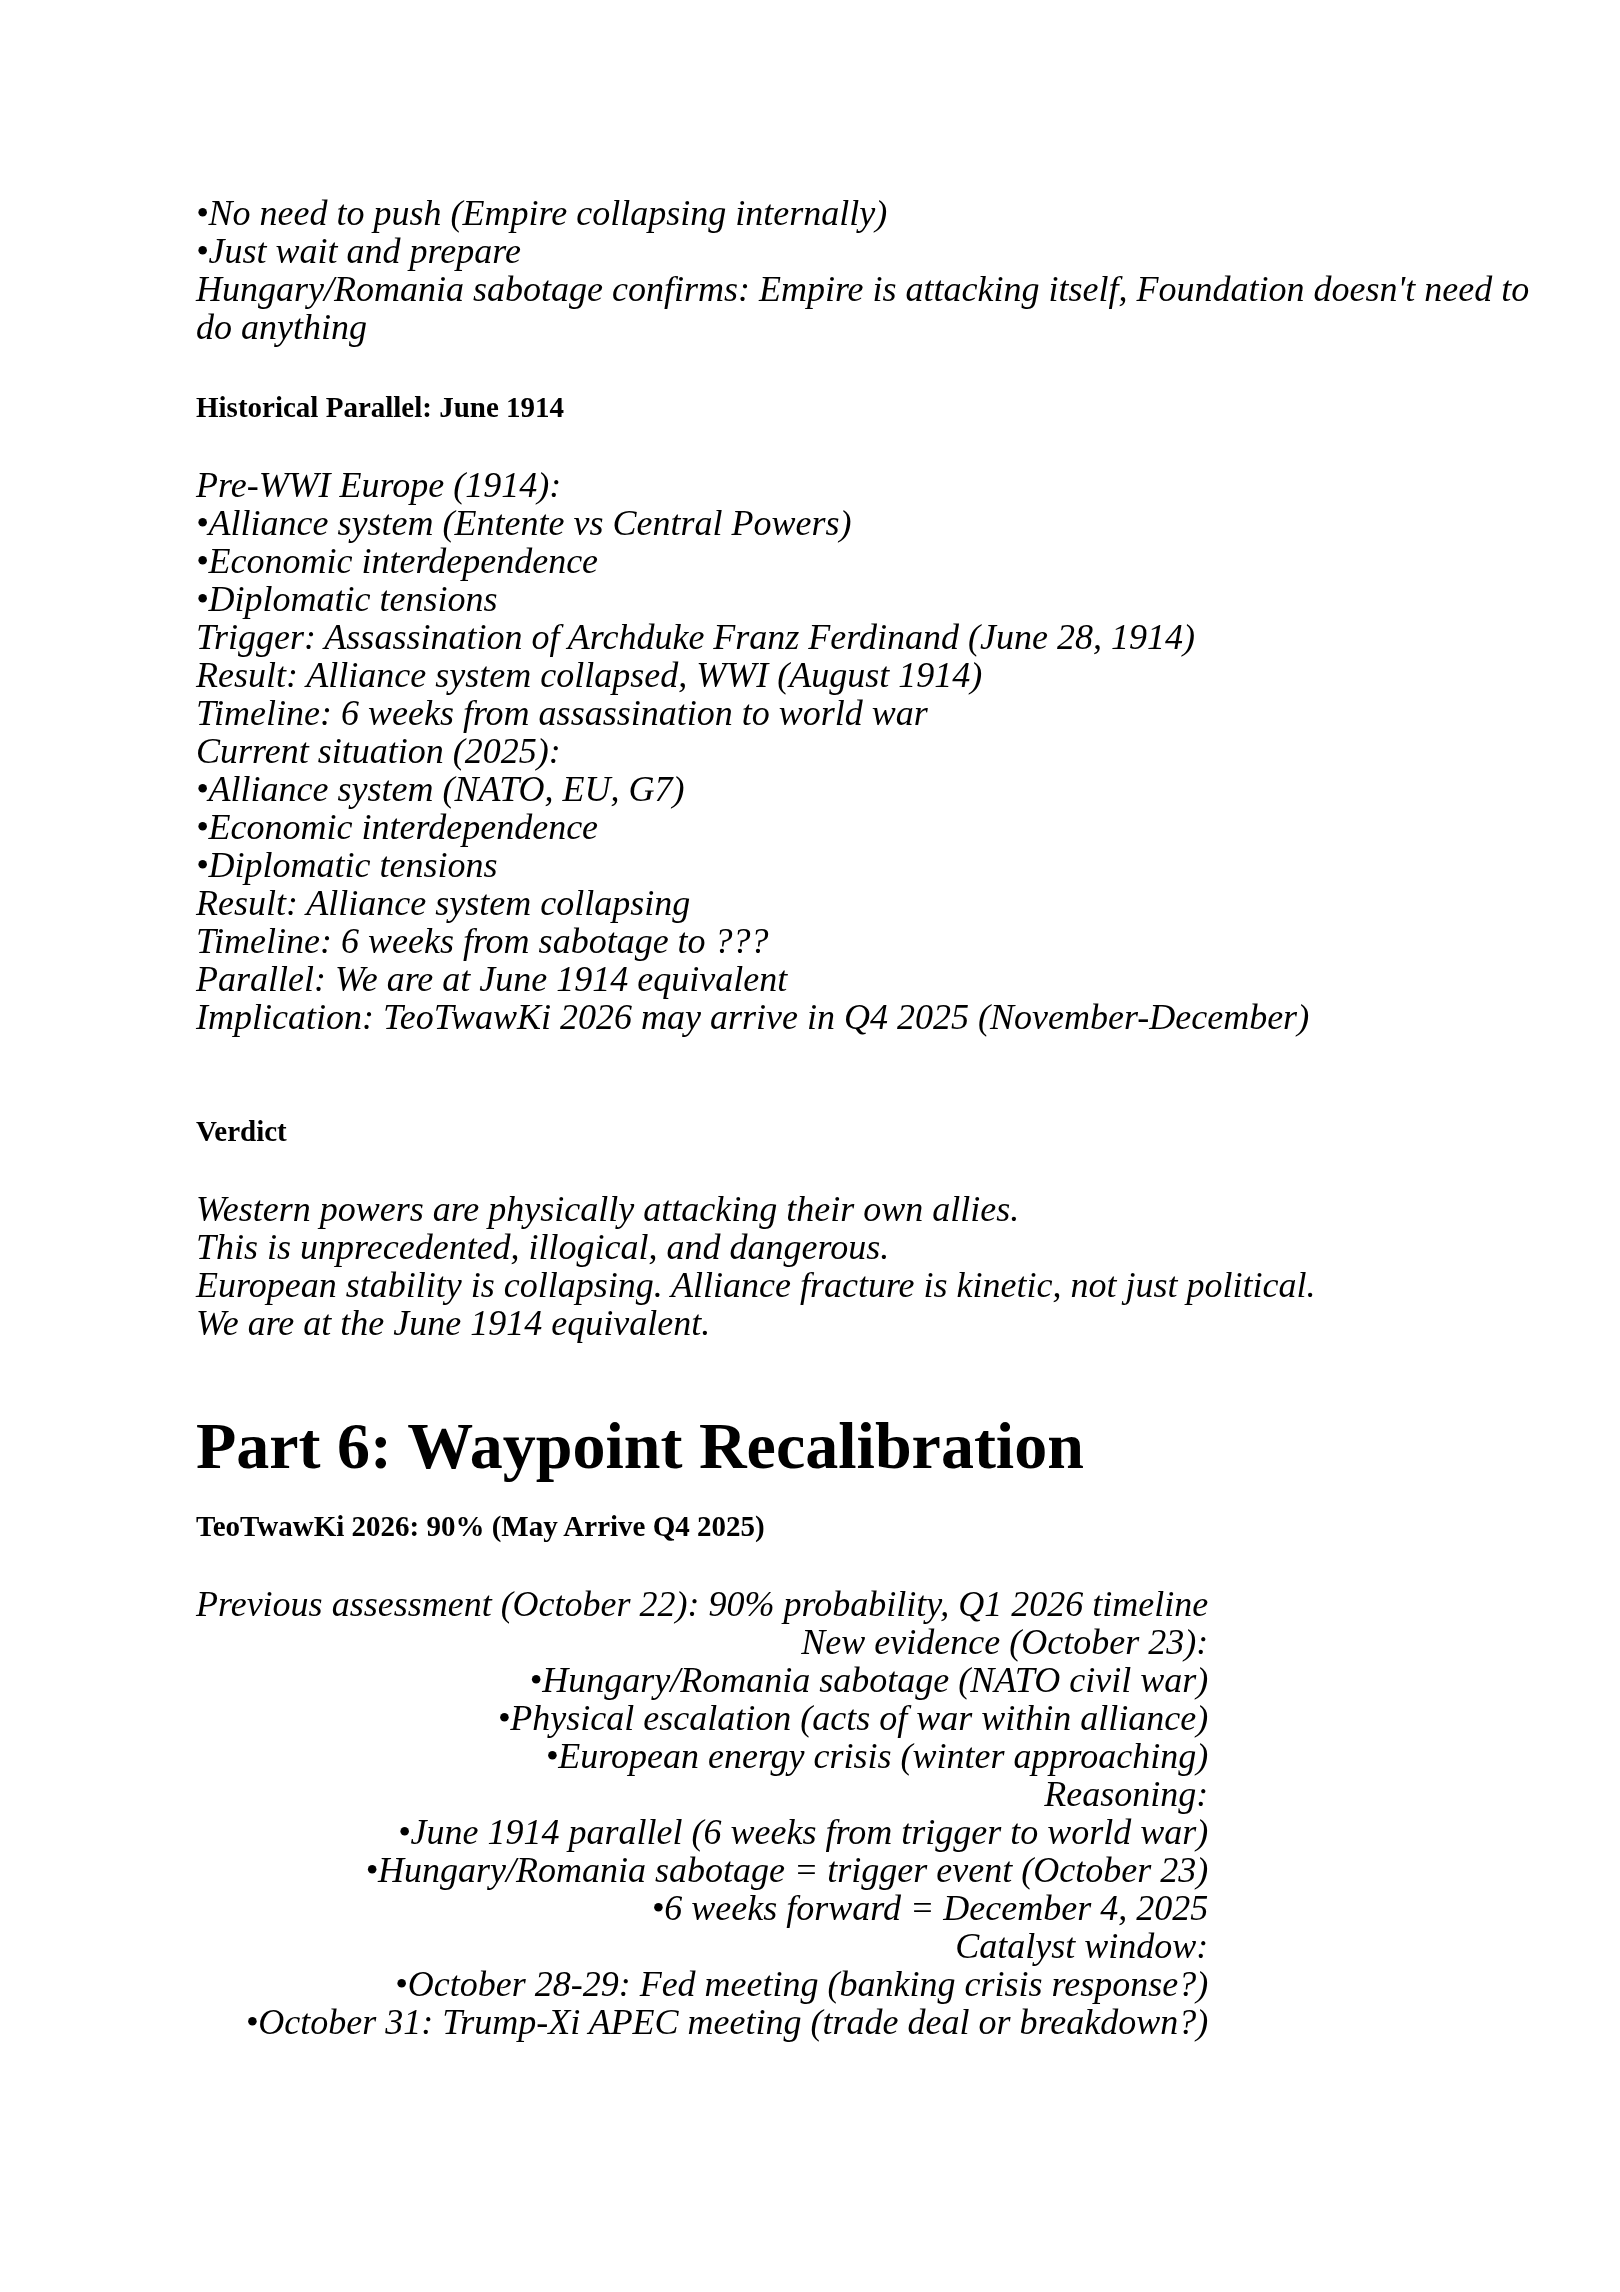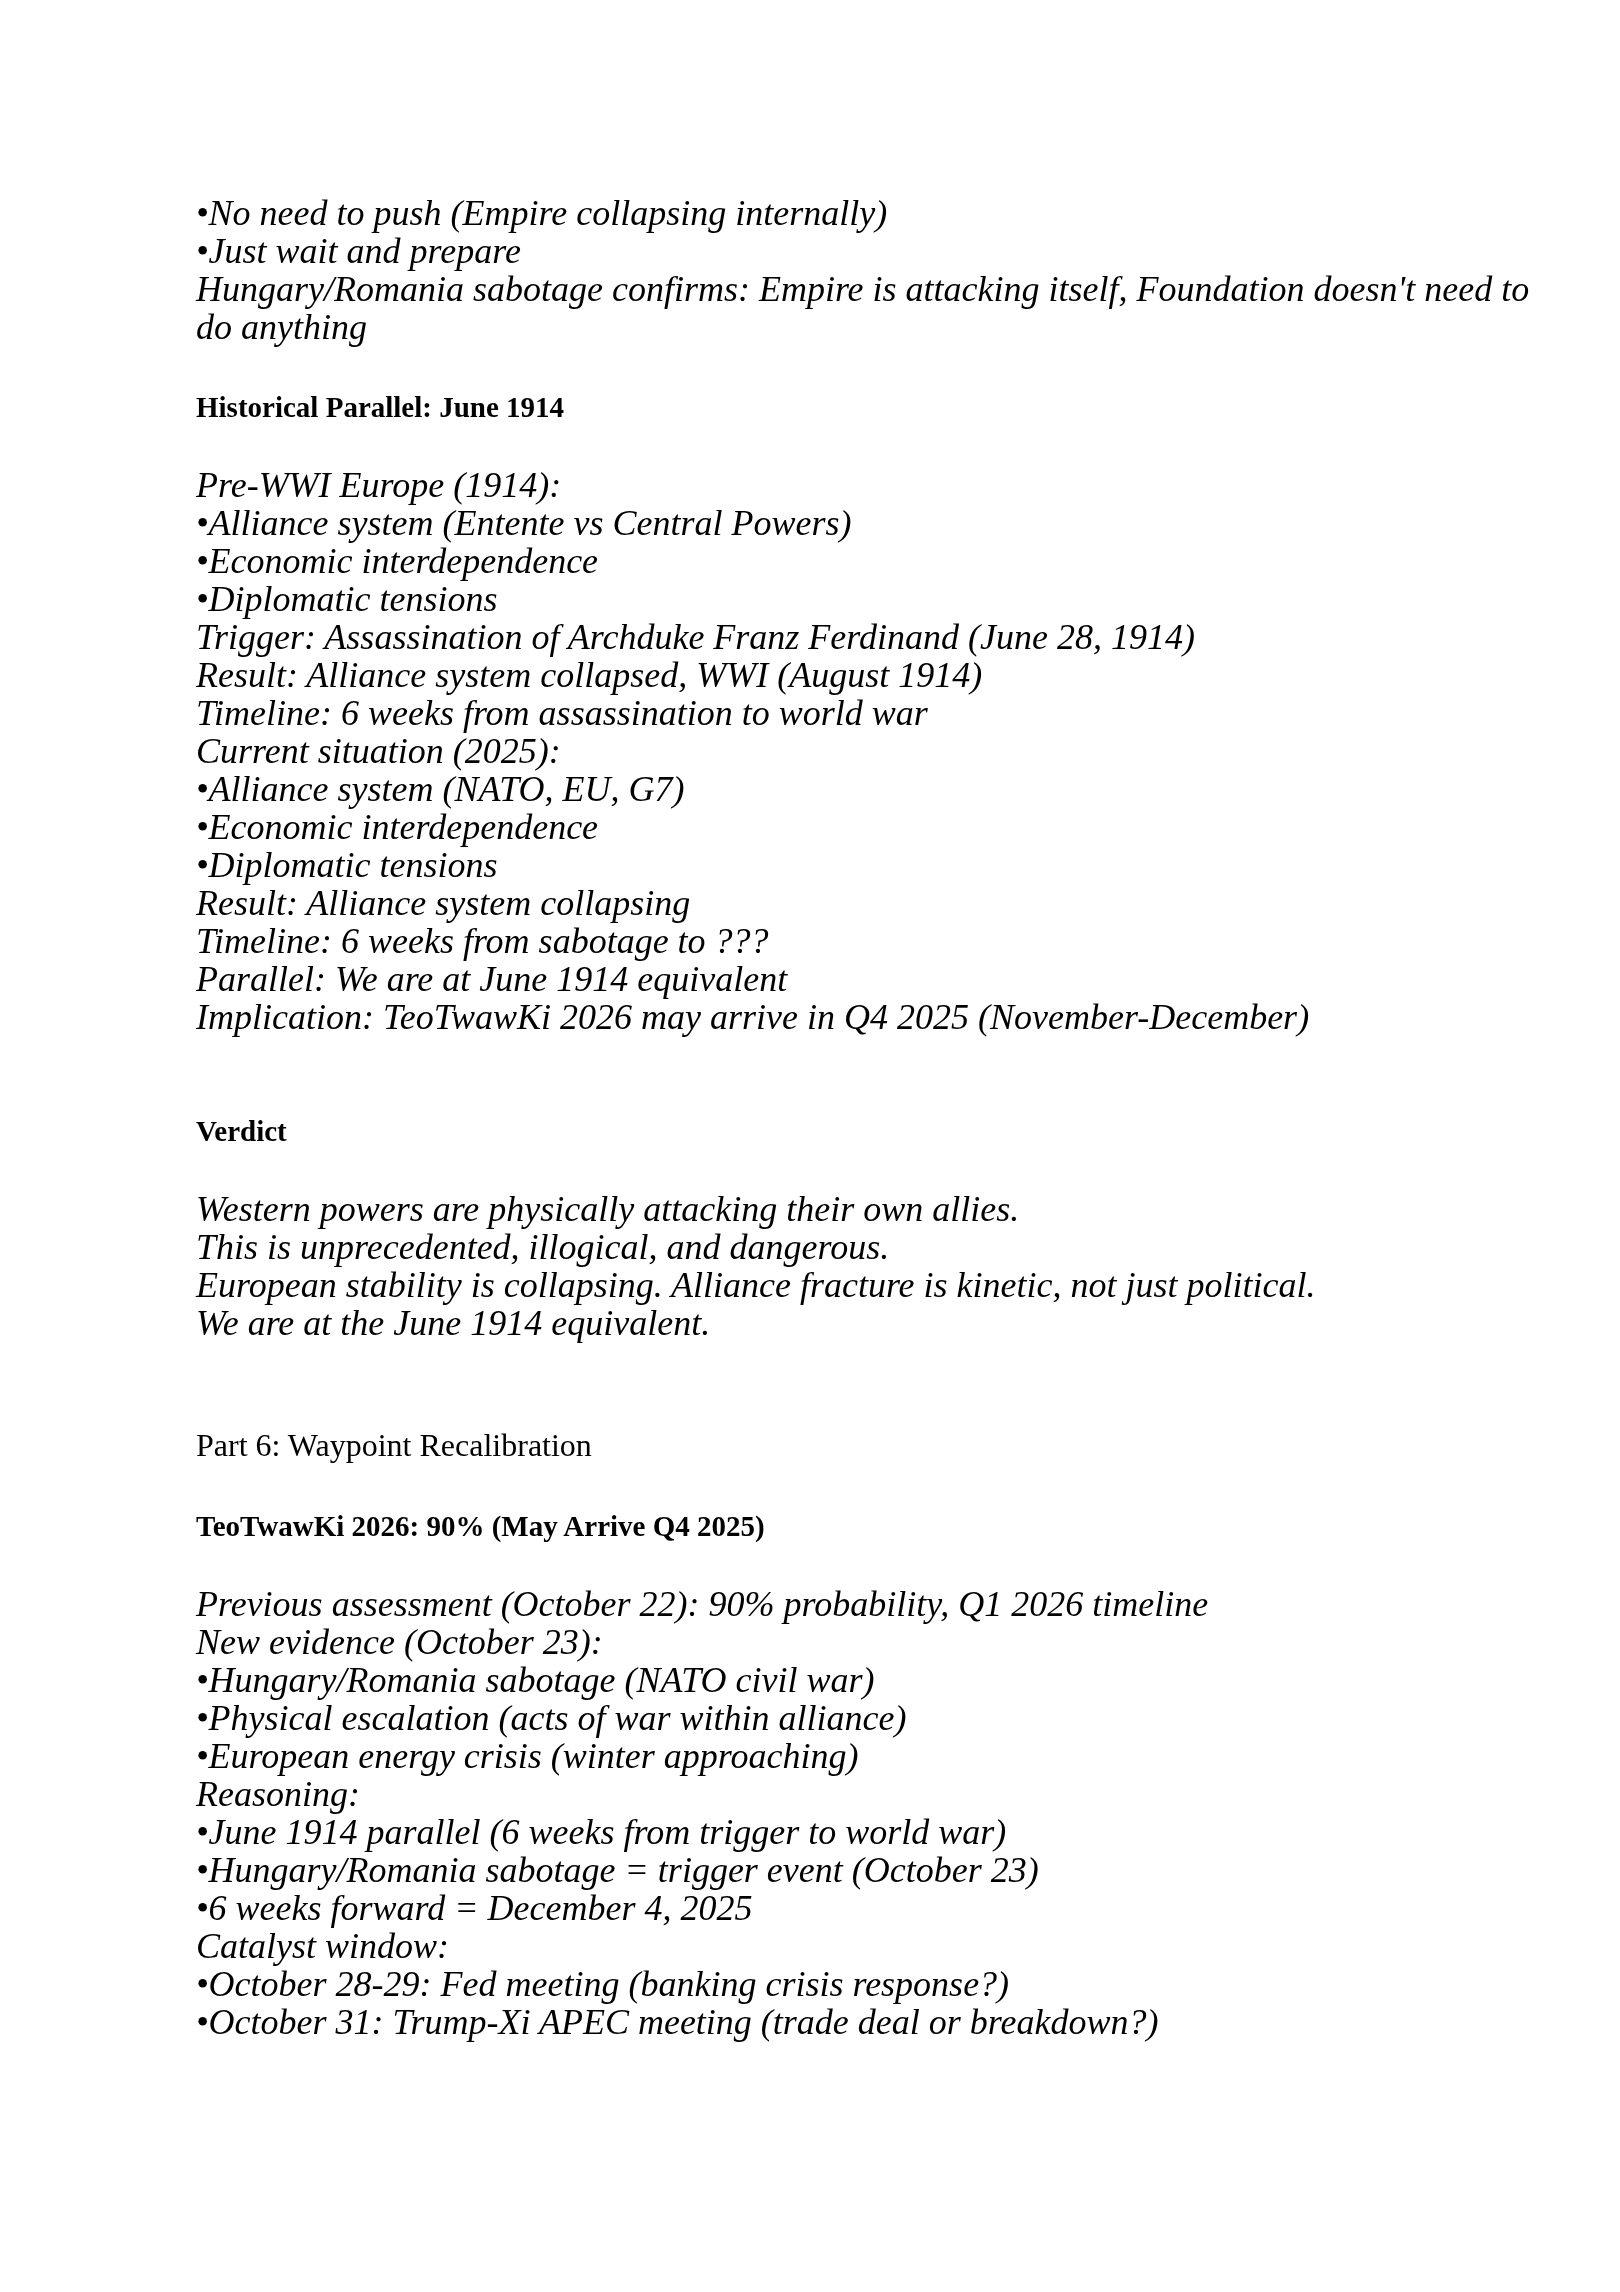--- a/index.html
+++ b/index.html
@@ -1,29 +1,29 @@
 <!DOCTYPE html>
 <html><head>
 <meta charset="utf-8">
 <style>
   html, body { margin: 0; padding: 0; background: #ffffff; }
   body { width: 1620px; height: 2293px; position: relative; overflow: hidden;
          font-family: "Liberation Serif", serif; color: #000; }
   .page { position: absolute; left: 196px; top: 194px; width: 1235px; }
   .line { font-size: 36px; line-height: 38px; white-space: nowrap; font-style: italic; }
   .h3 { font-size: 29px; font-weight: bold; line-height: 39px; }
-  .h2 { font-size: 32px; font-weight: normal; line-height: 57px; }
+  .h2 { font-size: 66px; font-weight: bold; line-height: 57px; }
   #blk1 { position: absolute; left: 0; top: 0; }
   #h-hist { position: absolute; left: 0; top: 194px; }
   #blk2 { position: absolute; left: 0; top: 272px; }
   #h-verdict { position: absolute; left: 0; top: 918px; }
   #blk3 { position: absolute; left: 0; top: 996px; }
   #h-part6 { position: absolute; left: 0; top: 1223px; }
   #h-teo { position: absolute; left: 0; top: 1313px; text-align: right; }
-  #blk4 { position: absolute; left: 0; top: 1391px; }
+  #blk4 { position: absolute; left: 0; top: 1391px; text-align: right; }
 </style>
 </head>
 <body>
 
 <div class="page">
 
   <div id="blk1">
     <div class="line">•No need to push (Empire collapsing internally)</div>
     <div class="line">•Just wait and prepare</div>
     <div class="line">Hungary/Romania sabotage confirms: Empire is attacking itself, Foundation doesn't need to</div>

